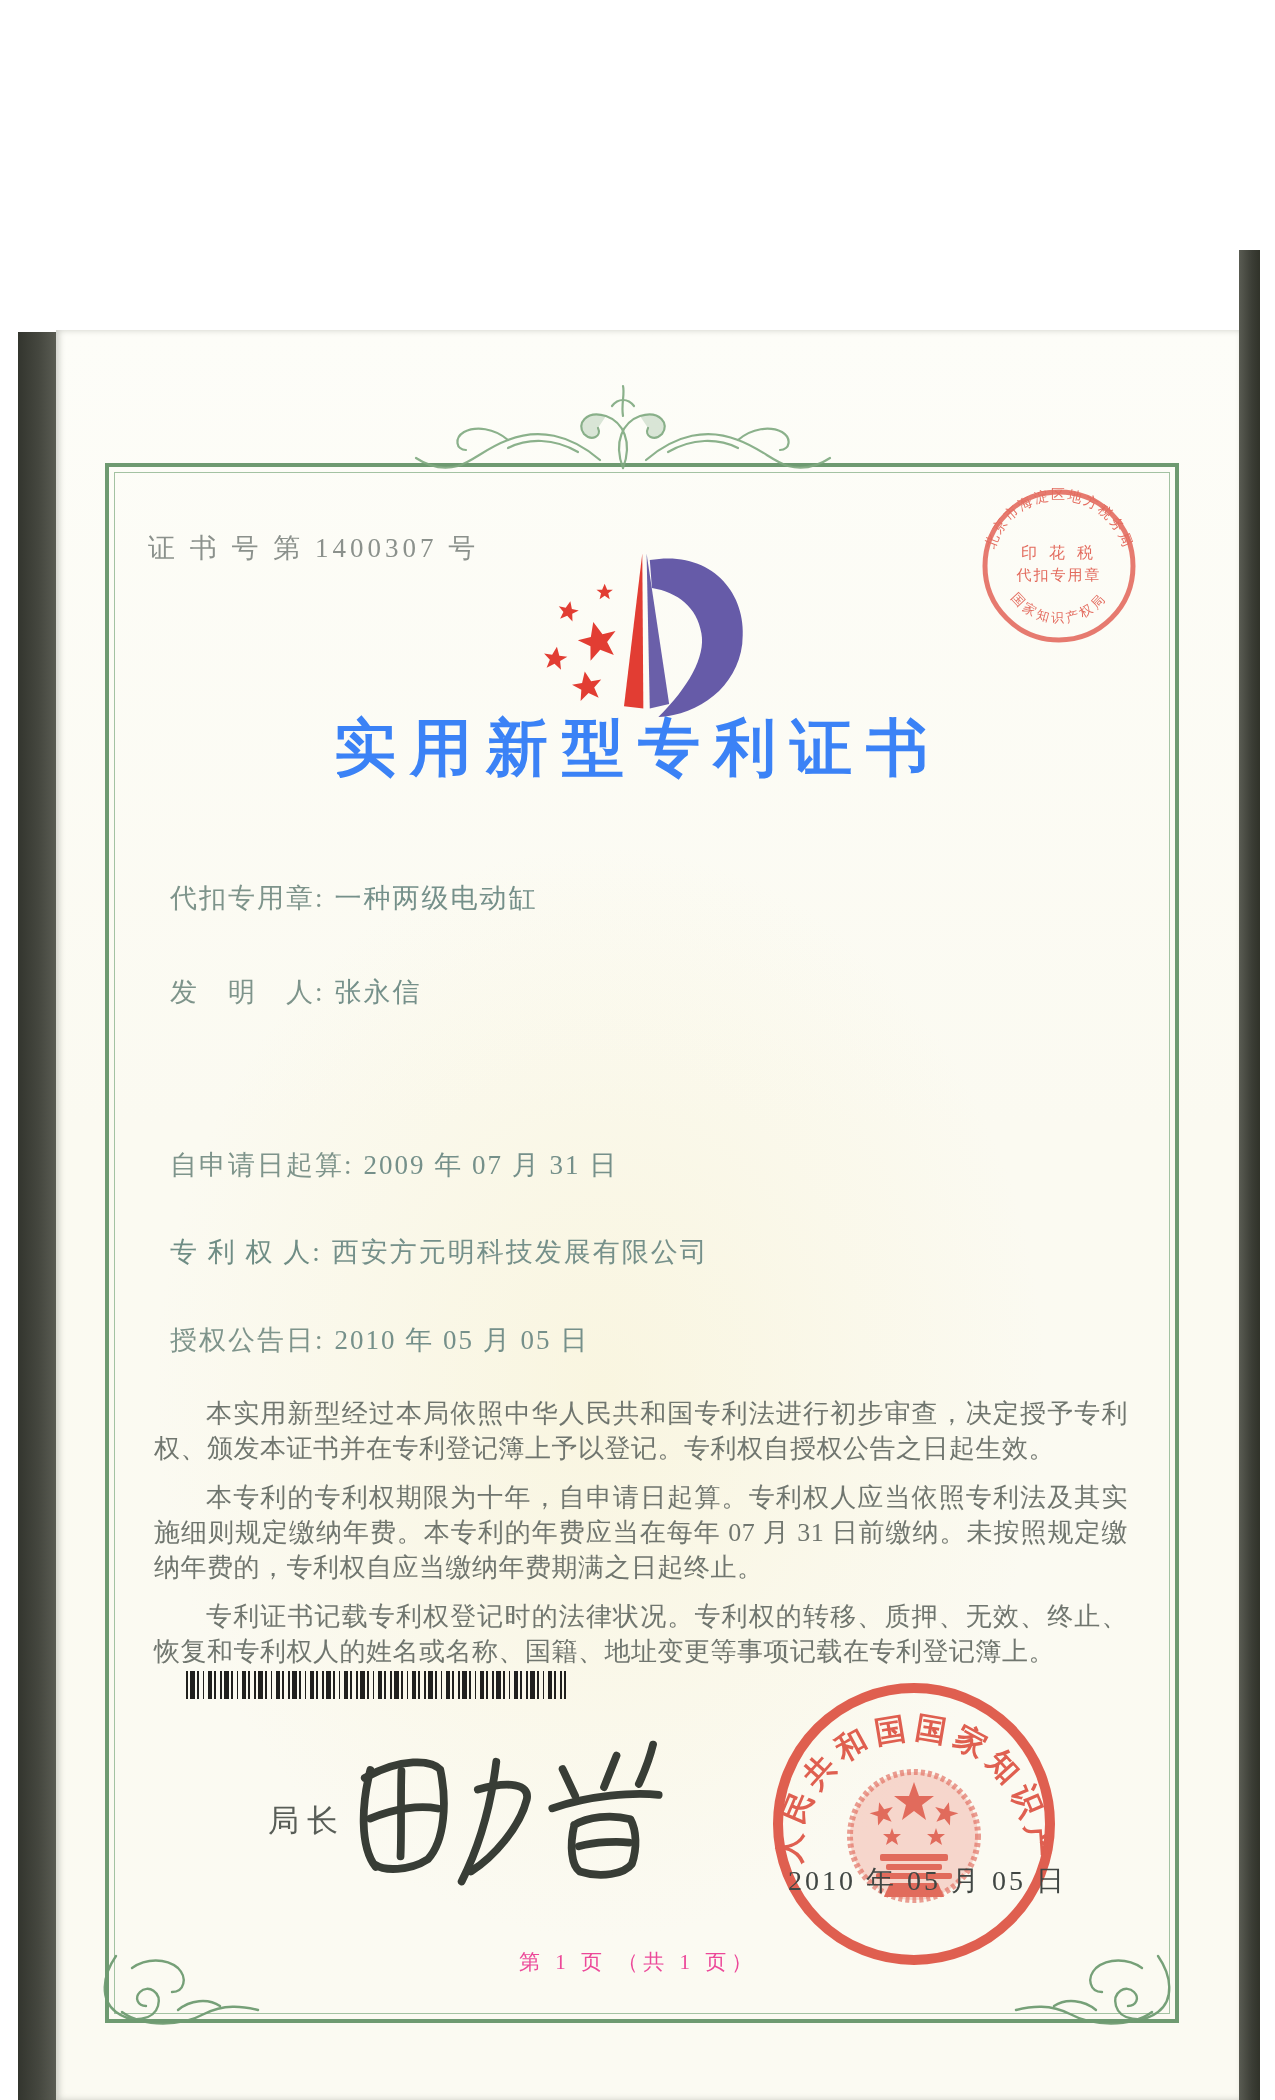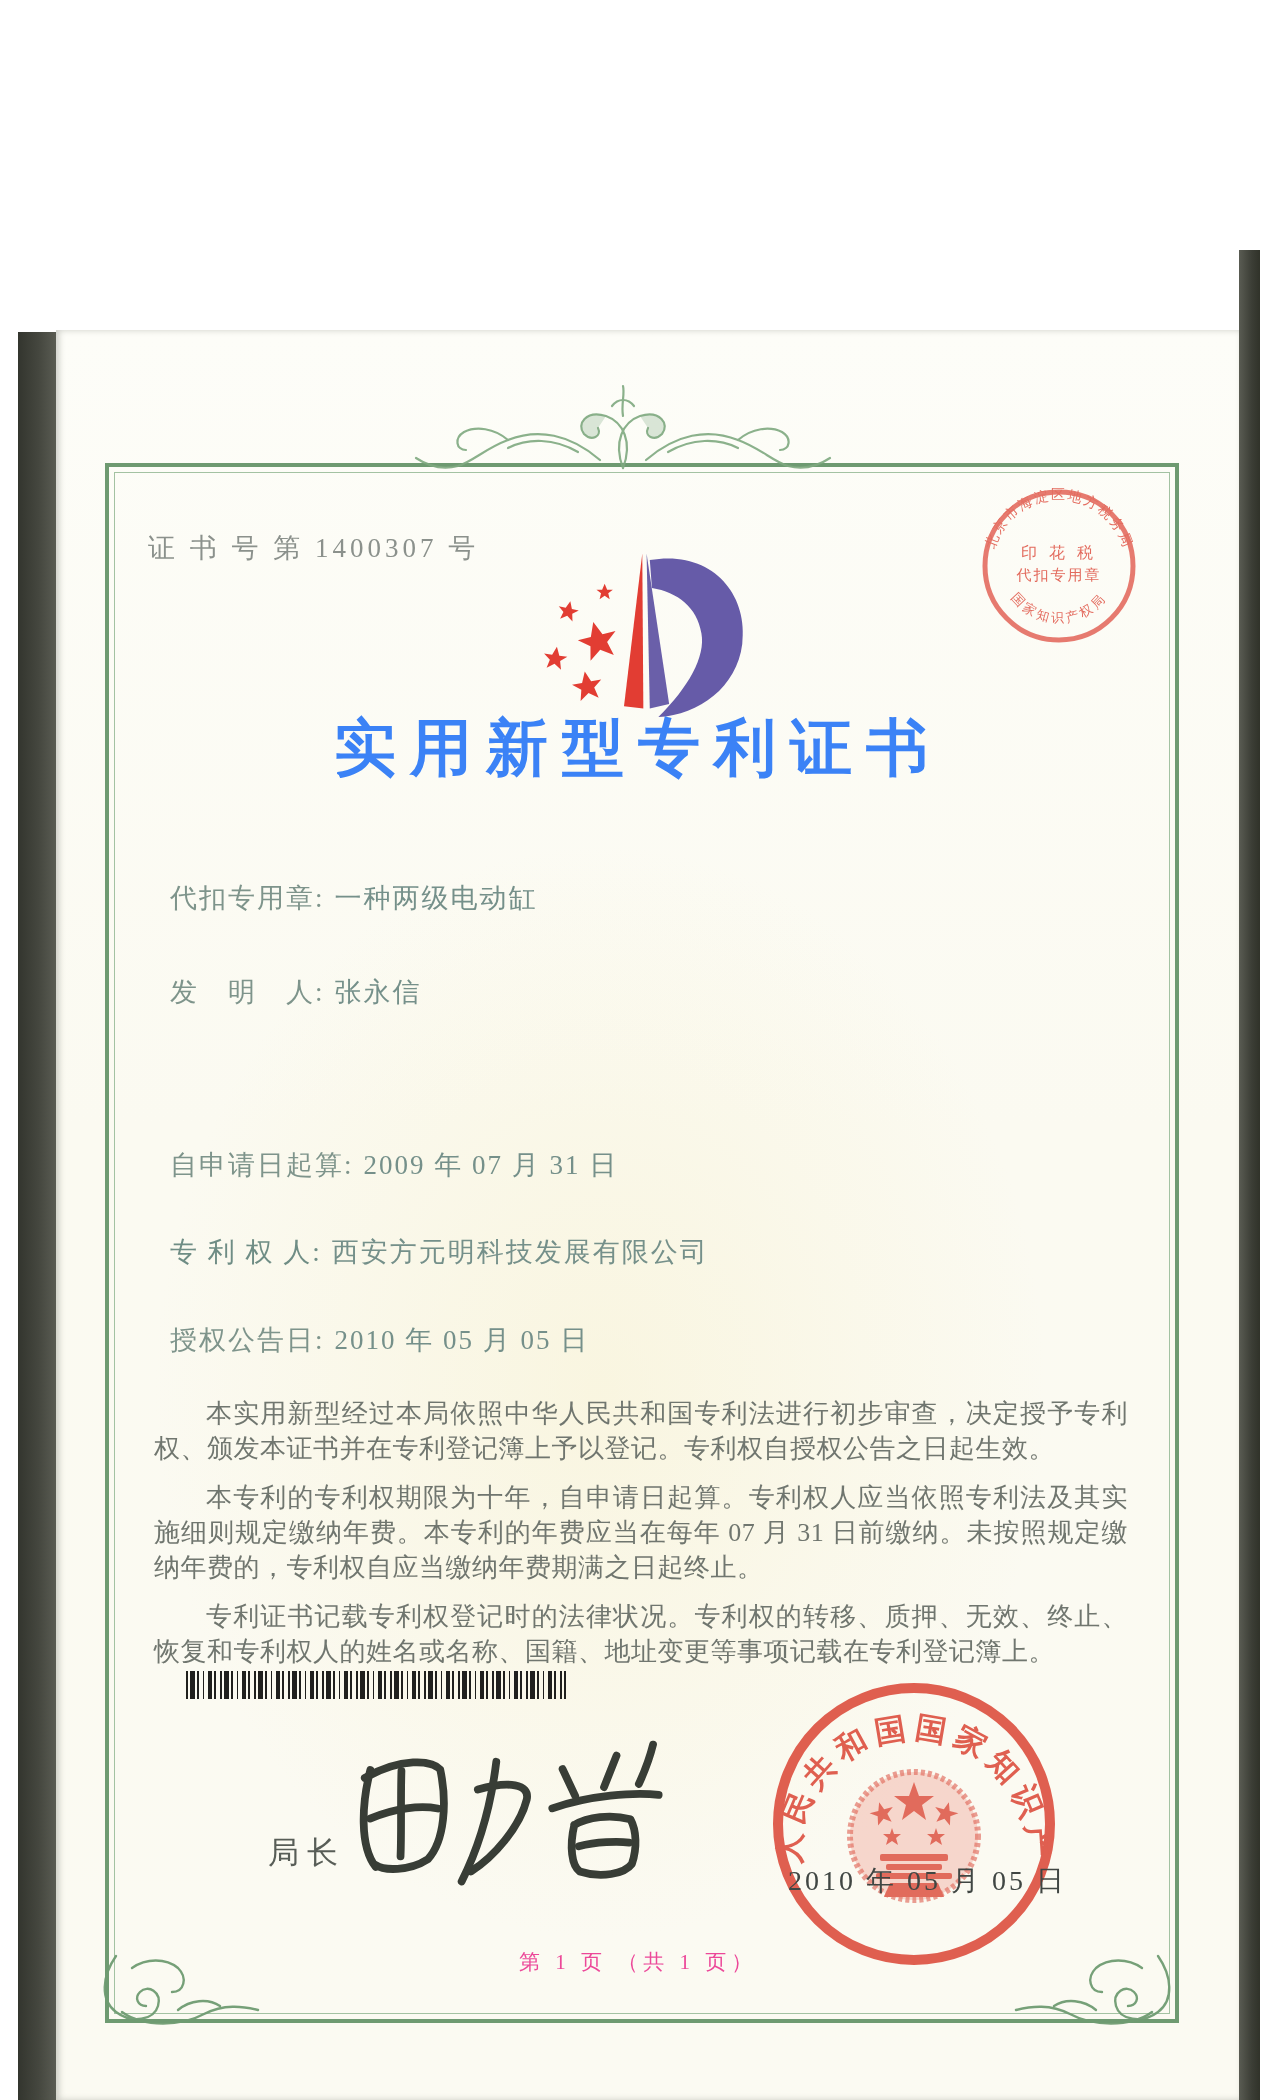--- a/index.html
+++ b/index.html
@@ -45,21 +45,21 @@
   .body-text p{margin:14px;text-indent:2em;}
   .barcode{position:absolute;left:186px;top:1671px;width:380px;height:28px;
     background:repeating-linear-gradient(90deg,
       #20201e 0 2px,  rgba(0,0,0,0) 2px 4px,
       #20201e 4px 9px, rgba(0,0,0,0) 9px 11px,
       #20201e 11px 13px, rgba(0,0,0,0) 13px 17px,
       #20201e 17px 18px, rgba(0,0,0,0) 18px 22px,
       #20201e 22px 26px, rgba(0,0,0,0) 26px 28px,
       #20201e 28px 30px, rgba(0,0,0,0) 30px 34px);}
   .director{position:absolute;left:268px;top:1800px;font-size:31px;color:#585d57;letter-spacing:8px;
-    font-family:"Liberation Serif","DejaVu Serif",serif;margin-top:32px;}
+    font-family:"Liberation Serif","DejaVu Serif",serif;}
   .signature{position:absolute;left:345px;top:1738px;width:330px;height:165px;transform:rotate(-2deg);}
   .seal{position:absolute;left:768px;top:1678px;width:292px;height:292px;opacity:.88;}
   .seal-date{position:absolute;left:788px;top:1862px;font-size:28px;color:#404643;letter-spacing:3px;
     font-family:"Liberation Serif","DejaVu Serif",serif;white-space:nowrap;z-index:5;}
   .footer{position:absolute;left:105px;top:1948px;width:1066px;text-align:center;
     font-size:21px;color:#ec4899;letter-spacing:5px;
     font-family:"Liberation Serif","DejaVu Serif",serif;}
 </style>
 </head>
 <body>

